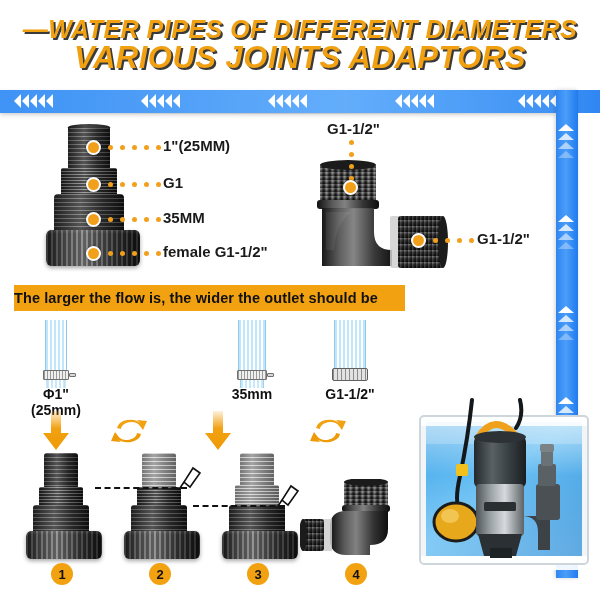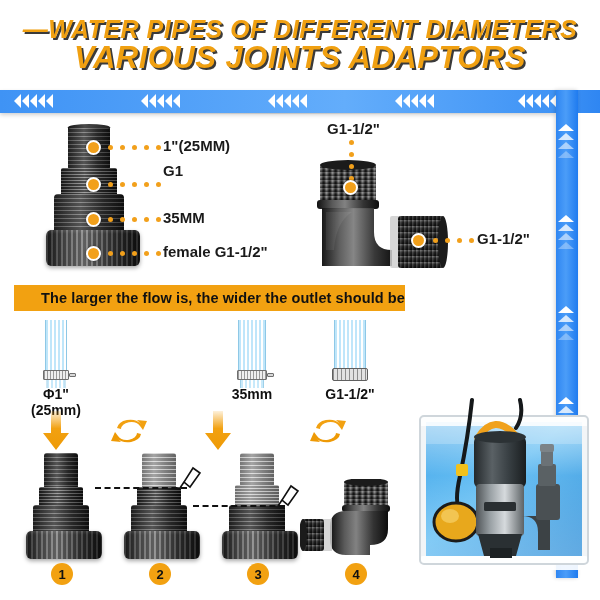--- a/index.html
+++ b/index.html
@@ -95,21 +95,21 @@
     box-shadow:0 0 2px rgba(0,0,0,.5);
   }
   .lbl{
     position:absolute;font-size:15px;font-weight:bold;color:#1a1a1a;white-space:nowrap;
   }
   .vdots{position:absolute;display:flex;flex-direction:column;align-items:center;gap:7px;}
 
   
   .banner{
     position:absolute;left:14px;top:285px;width:391px;height:26px;
-    background:#F2A111;display:flex;align-items:center;justify-content:flex-end;
+    background:#F2A111;display:flex;align-items:center;justify-content:flex-start;
   }
   .banner span{font-size:14.5px;font-weight:bold;color:#111;letter-spacing:.1px;}
 
   
   .stream-cell{position:absolute;}
   .stream{
     position:absolute;left:50%;transform:translateX(-50%);
     background:
       repeating-linear-gradient(90deg,#bfe6fa 0 2px,#ffffff 2px 4px);
     border-left:1px solid #8ec8e6;border-right:1px solid #8ec8e6;
@@ -258,21 +258,21 @@
   <div class="lbl" style="left:163px;top:137px;">1"(25MM)</div>
 
   <div class="anchor" style="left:86px;top:177px;"></div>
   <div class="dotline" style="left:108px;top:182px;">
     <i class="ldot"></i>
       <i class="ldot"></i>
       <i class="ldot"></i>
       <i class="ldot"></i>
       <i class="ldot"></i>
   </div>
-  <div class="lbl" style="left:163px;top:162px;">G1</div>
+  <div class="lbl" style="left:163px;top:174px;">G1</div>
 
   <div class="anchor" style="left:86px;top:212px;"></div>
   <div class="dotline" style="left:108px;top:217px;">
     <i class="ldot"></i>
       <i class="ldot"></i>
       <i class="ldot"></i>
       <i class="ldot"></i>
       <i class="ldot"></i>
   </div>
   <div class="lbl" style="left:163px;top:209px;">35MM</div>

